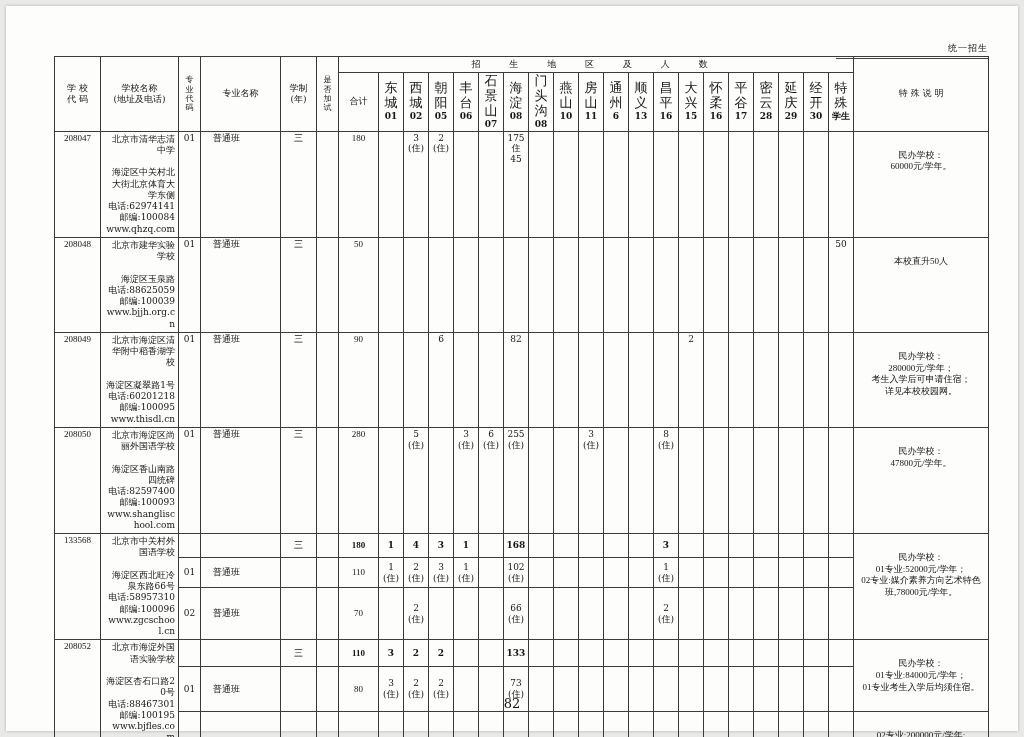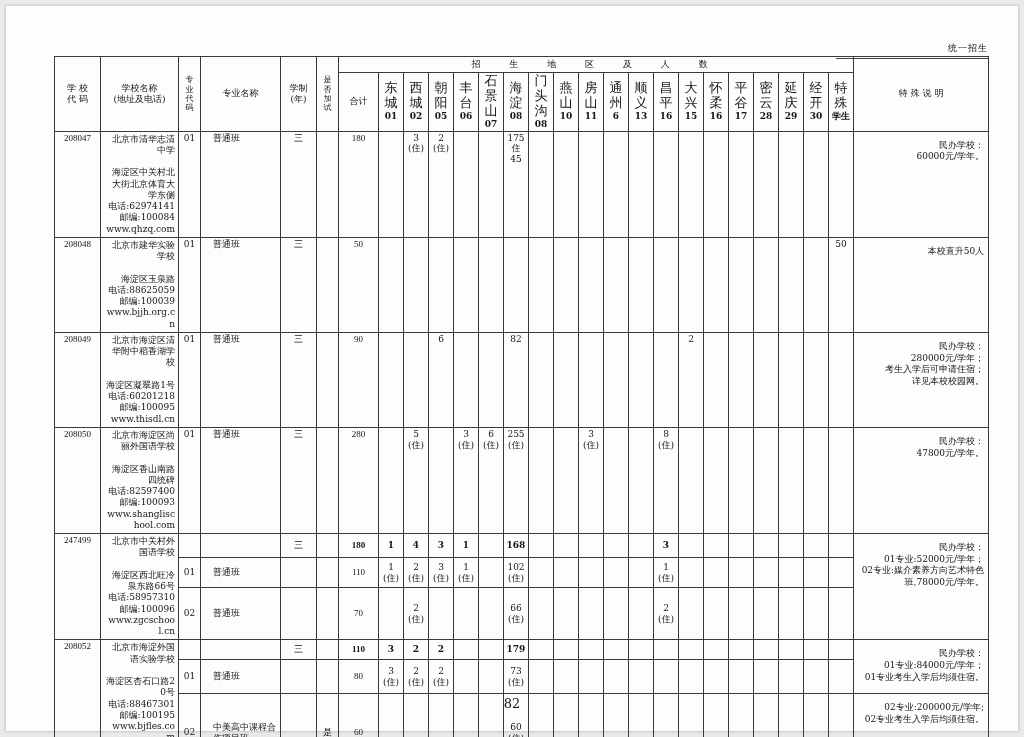--- a/index.html
+++ b/index.html
@@ -12,21 +12,21 @@
     position:absolute;left:48px;top:50px;font-size:9px;line-height:1.2;}
   th,td{border:1px solid #3a3a3a;padding:1px 2px;white-space:pre-line;overflow:hidden;}
   th{font-weight:normal;text-align:center;vertical-align:middle;}
   .h1{height:16px}.h2{height:38px}
   .group{letter-spacing:13px;font-size:9px;margin-top:26px;}
   .vert{font-size:8px;line-height:1.15;padding:0;}
   .dh span{display:block;font-size:13px;line-height:1.15;}
   .dh b{display:block;font-size:9px;line-height:1.2;}
   td{vertical-align:top;text-align:center;}
   .c-info{text-align:right;padding:2px 3px;word-break:break-all;line-height:1.25;}
-  .c-note{text-align:right;vertical-align:top;padding:8px 4px;line-height:1.3;}
+  .c-note{text-align:center;vertical-align:top;padding:18px 4px;line-height:1.3;font-family:Liberation Serif, serif;}
   .c-code,.c-tot{font-size:9px;font-family:Liberation Serif, serif;}
   .c-mn{text-align:left;padding-left:12px;}
   .sub td{vertical-align:middle;}
   .sub .c-info,.sub .c-code,.sub .c-note{vertical-align:top;}
   .sum .c-tot,.sum [data-dc]{font-weight:bold;}
   .s1{height:92px}.s2{height:72px}.s3{height:83px}.s4{height:95px}
   .rA{height:20px}.rB{height:26px}.rC{height:44px}
   .tA{height:20px}.tB{height:34px}.tC{height:78px}
   .pagenum{position:absolute;left:0;right:0;bottom:20px;text-align:center;font-size:13px;}
 </style>
@@ -241,21 +241,21 @@
           <td data-dc=""></td>
           <td data-dc=""></td>
           <td data-dc=""></td>
           <td data-dc=""></td>
           <td data-dc=""></td>
         <td class="c-note">民办学校：
 47800元/学年。</td>
       </tr>
 
       <tr class="sub sum rA">
-        <td rowspan="3" class="c-code">247499</td>
+        <td rowspan="3" class="c-code">133568</td>
         <td rowspan="3" class="c-info">北京市中关村外国语学校
 
 海淀区西北旺冷泉东路66号
 电话:58957310
 邮编:100096
 www.zgcschool.cn</td>
         <td class="c-mc"></td>
         <td class="c-mn"></td>
         <td class="c-yr">三</td>
         <td class="c-test"></td>
@@ -356,21 +356,21 @@
         <td class="c-mc"></td>
         <td class="c-mn"></td>
         <td class="c-yr">三</td>
         <td class="c-test"></td>
         <td class="c-tot">110</td>
         <td data-dc="">3</td>
           <td data-dc="">2</td>
           <td data-dc="">2</td>
           <td data-dc=""></td>
           <td data-dc=""></td>
-          <td data-dc="">179</td>
+          <td data-dc="">133</td>
           <td data-dc=""></td>
           <td data-dc=""></td>
           <td data-dc=""></td>
           <td data-dc=""></td>
           <td data-dc=""></td>
           <td data-dc=""></td>
           <td data-dc=""></td>
           <td data-dc=""></td>
           <td data-dc=""></td>
           <td data-dc=""></td>

